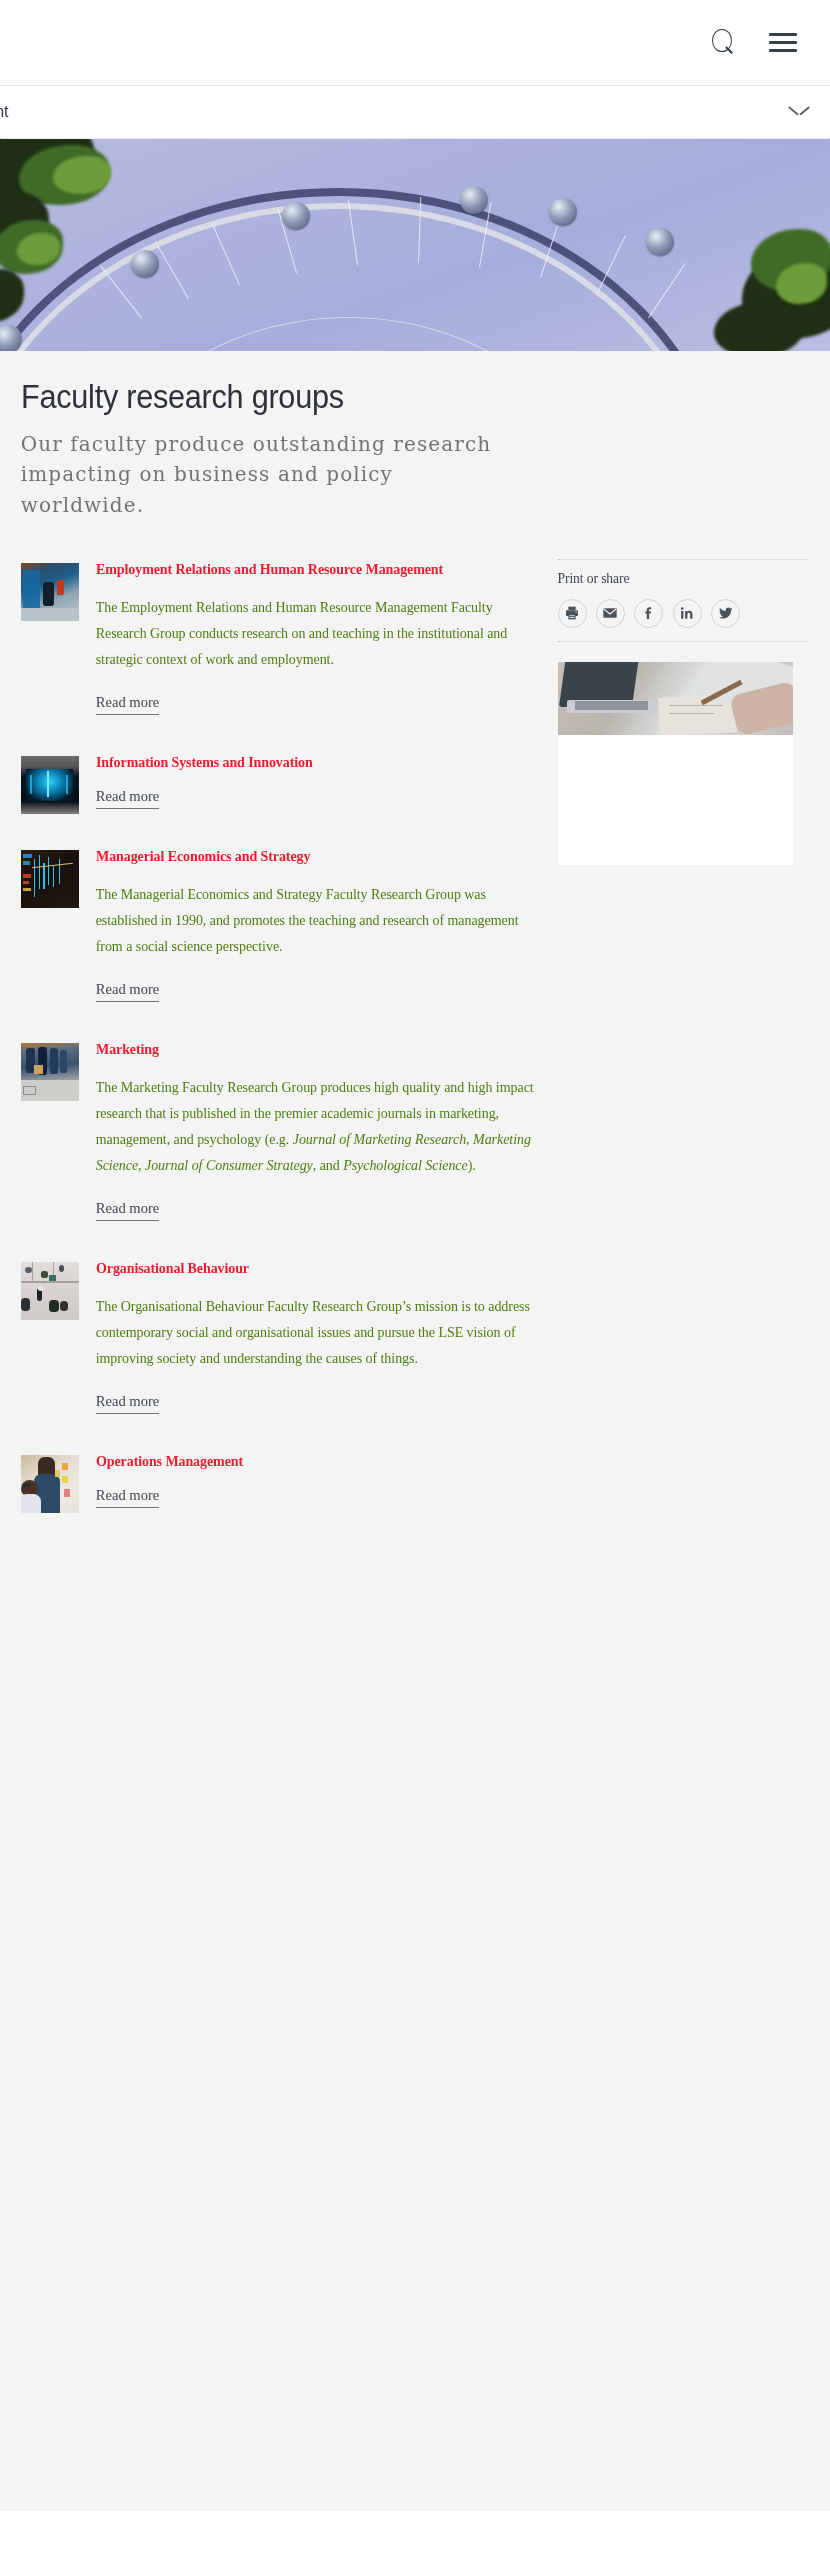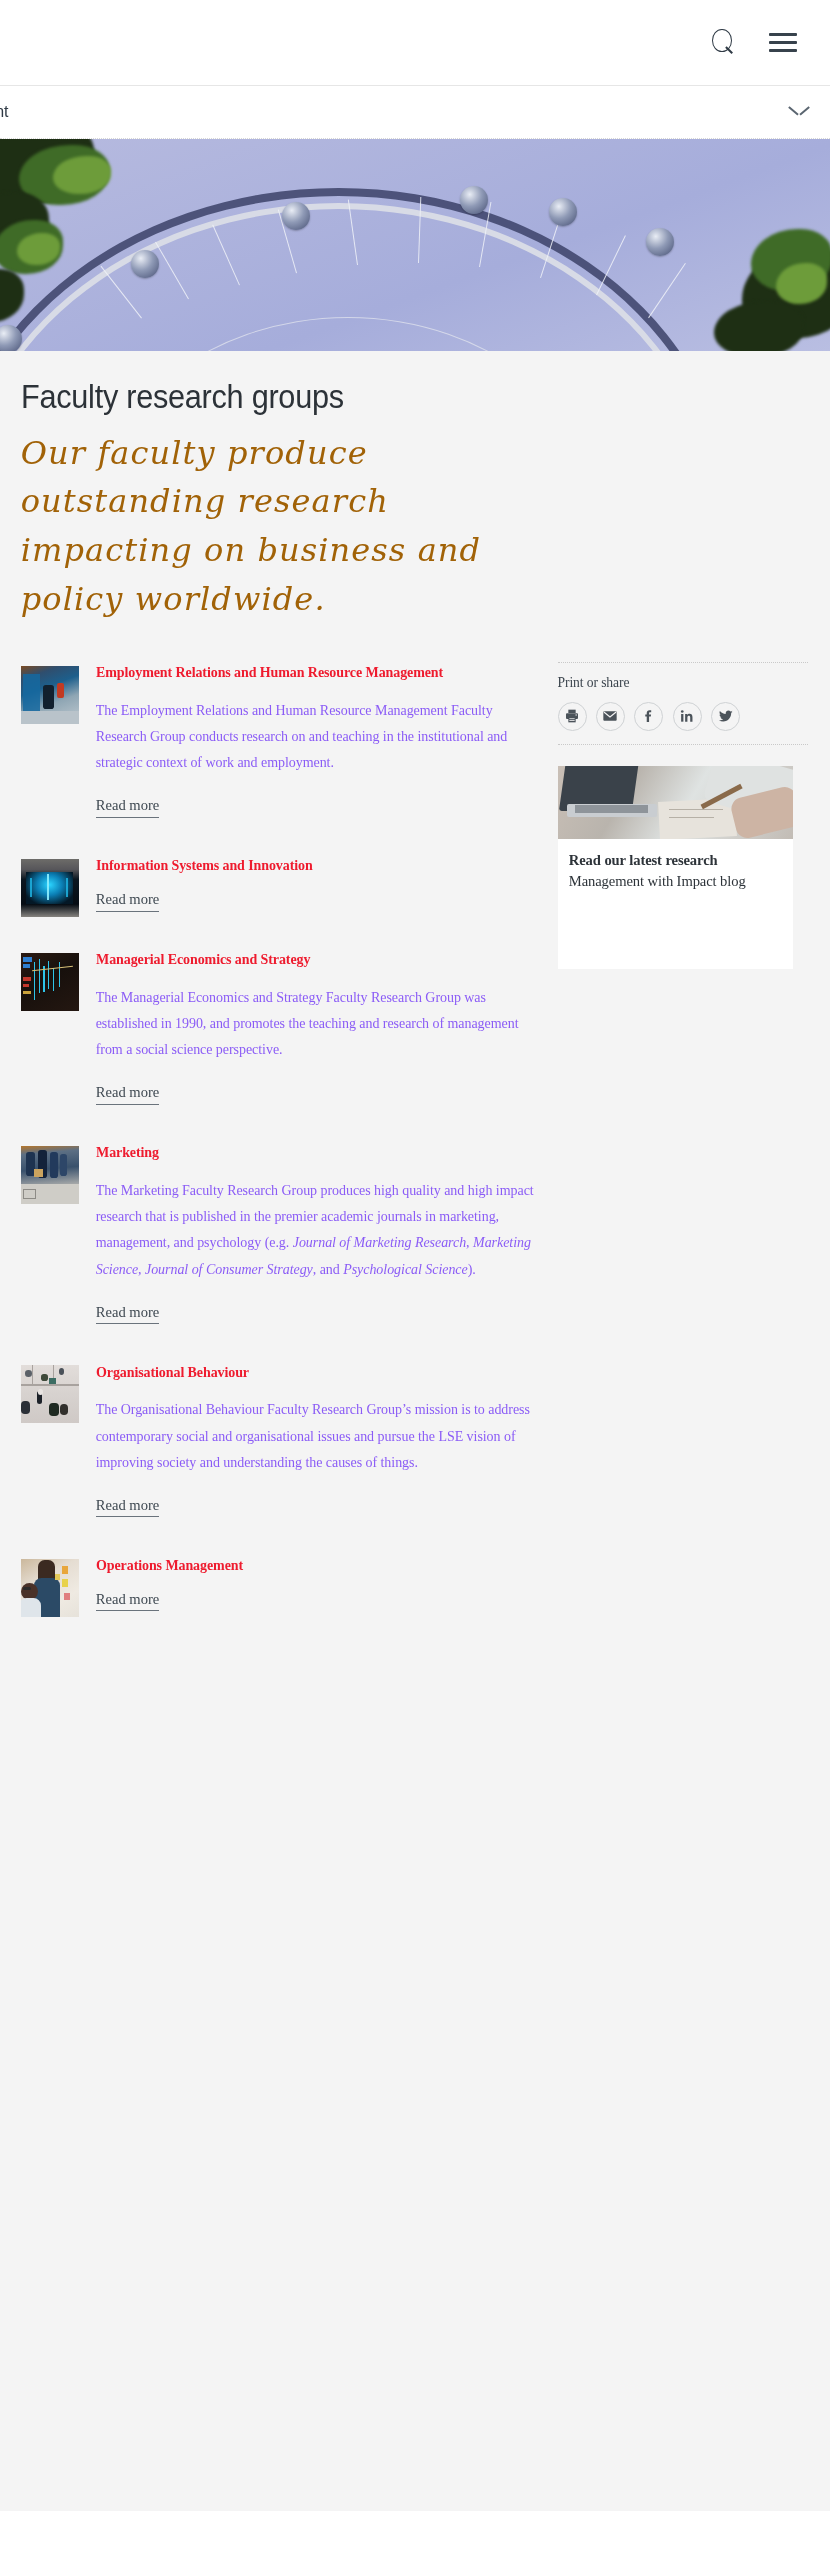--- a/index.html
+++ b/index.html
@@ -141,25 +141,24 @@
     font-size: 33px;
     color: #2c3238;
     letter-spacing: -0.3px;
     line-height: 1.2;
     transform: scaleX(.93);
     transform-origin: left center;
   }
   .lede {
     margin-top: 12.2px;
     font-family: "DejaVu Serif", "Liberation Serif", serif;
-    font-style: italic;
     font-weight: 400;
-    font-size: 32px;
+    font-size: 20px;
     line-height: 1.52;
-    color: #a16207;
+    color: #737373;
     letter-spacing: 1.1px;
     max-width: 488px;
   }
 
   
   .cols {
     display: flex;
     align-items: flex-start;
     padding: 39px 0 0 0;
     font-family: Liberation Serif, serif;
@@ -190,21 +189,21 @@
     line-height: 1.42;
     letter-spacing: -0.1px;
     margin-bottom: 15px;
     transform: scaleX(.96);
     transform-origin: left center;
   }
   h2.gtitle a { color: #ee1b2e; text-decoration: none; }
   p.gbody {
     font-size: 14px;
     line-height: 1.87;
-    color: #8b5cf6;
+    color: #4d7c0f;
     letter-spacing: -0.05px;
     margin-bottom: 20.7px;
   }
   p.gbody em { font-style: italic; }
   a.readmore {
     display: inline-block;
     font-size: 14.6px;
     color: #3e4851;
     text-decoration: none;
     border-bottom: 1.4px solid #6a737c;
@@ -509,22 +508,18 @@
           <div style="position:absolute;left:5.6px;top:-13px;width:73px;height:58px;background:#3a424a;transform:skewX(-8deg);border-radius:2.8px;"></div>
           <div style="position:absolute;left:9.4px;top:38px;width:90px;height:13px;background:#c9cdd1;border-radius:1.9px;"></div>
           <div style="position:absolute;left:17px;top:39px;width:73px;height:8.5px;background:#8e949a;"></div>
           <div style="position:absolute;left:101px;top:34px;width:77px;height:38px;background:#e7e3dc;transform:rotate(-3deg);"></div>
           <div style="position:absolute;left:111px;top:43px;width:54px;height:1.1px;background:#b6b0a6;"></div>
           <div style="position:absolute;left:111px;top:51px;width:45px;height:1.1px;background:#b6b0a6;"></div>
           <div style="position:absolute;left:150px;top:-5.6px;width:94px;height:54px;background:#dfe2e1;transform:rotate(16deg);border-radius:9.4px;"></div>
           <div style="position:absolute;left:175px;top:26px;width:66px;height:41px;background:#cdb4a4;transform:rotate(-14deg);border-radius:11.3px;"></div>
           <div style="position:absolute;left:141px;top:28px;width:45px;height:4.7px;background:#8a6a4a;transform:rotate(-28deg);"></div>
         </div>
-        <div class="promo-body">
-          <div class="promo-h">Read our latest research</div>
-          <div class="promo-sub">Management with Impact blog</div>
-        </div>
       </div>
 
     </div>
   </div>
 </div>
 
 
 </body></html>

